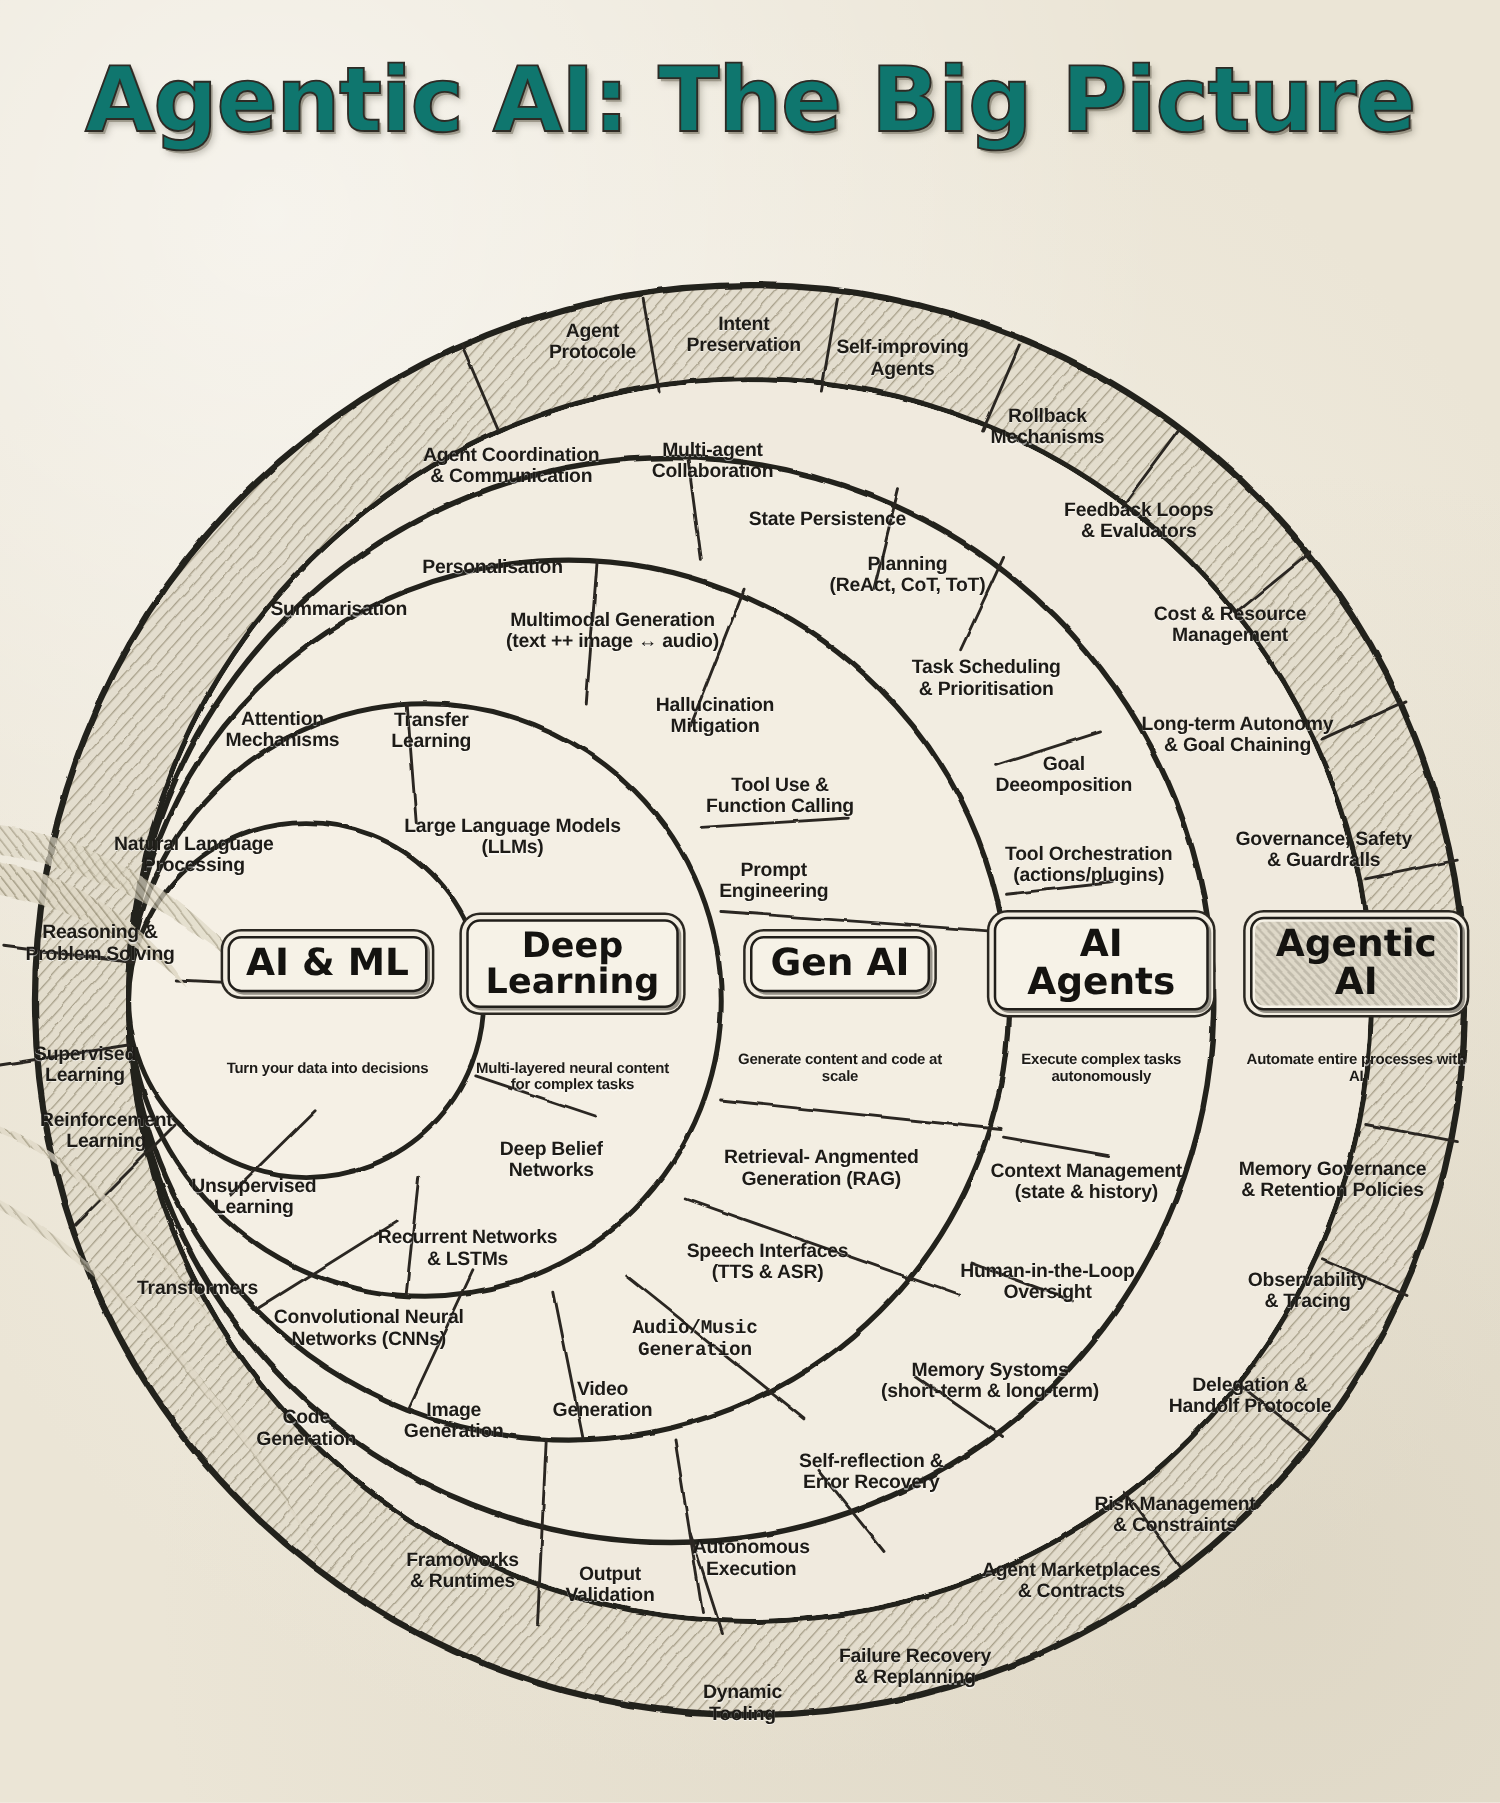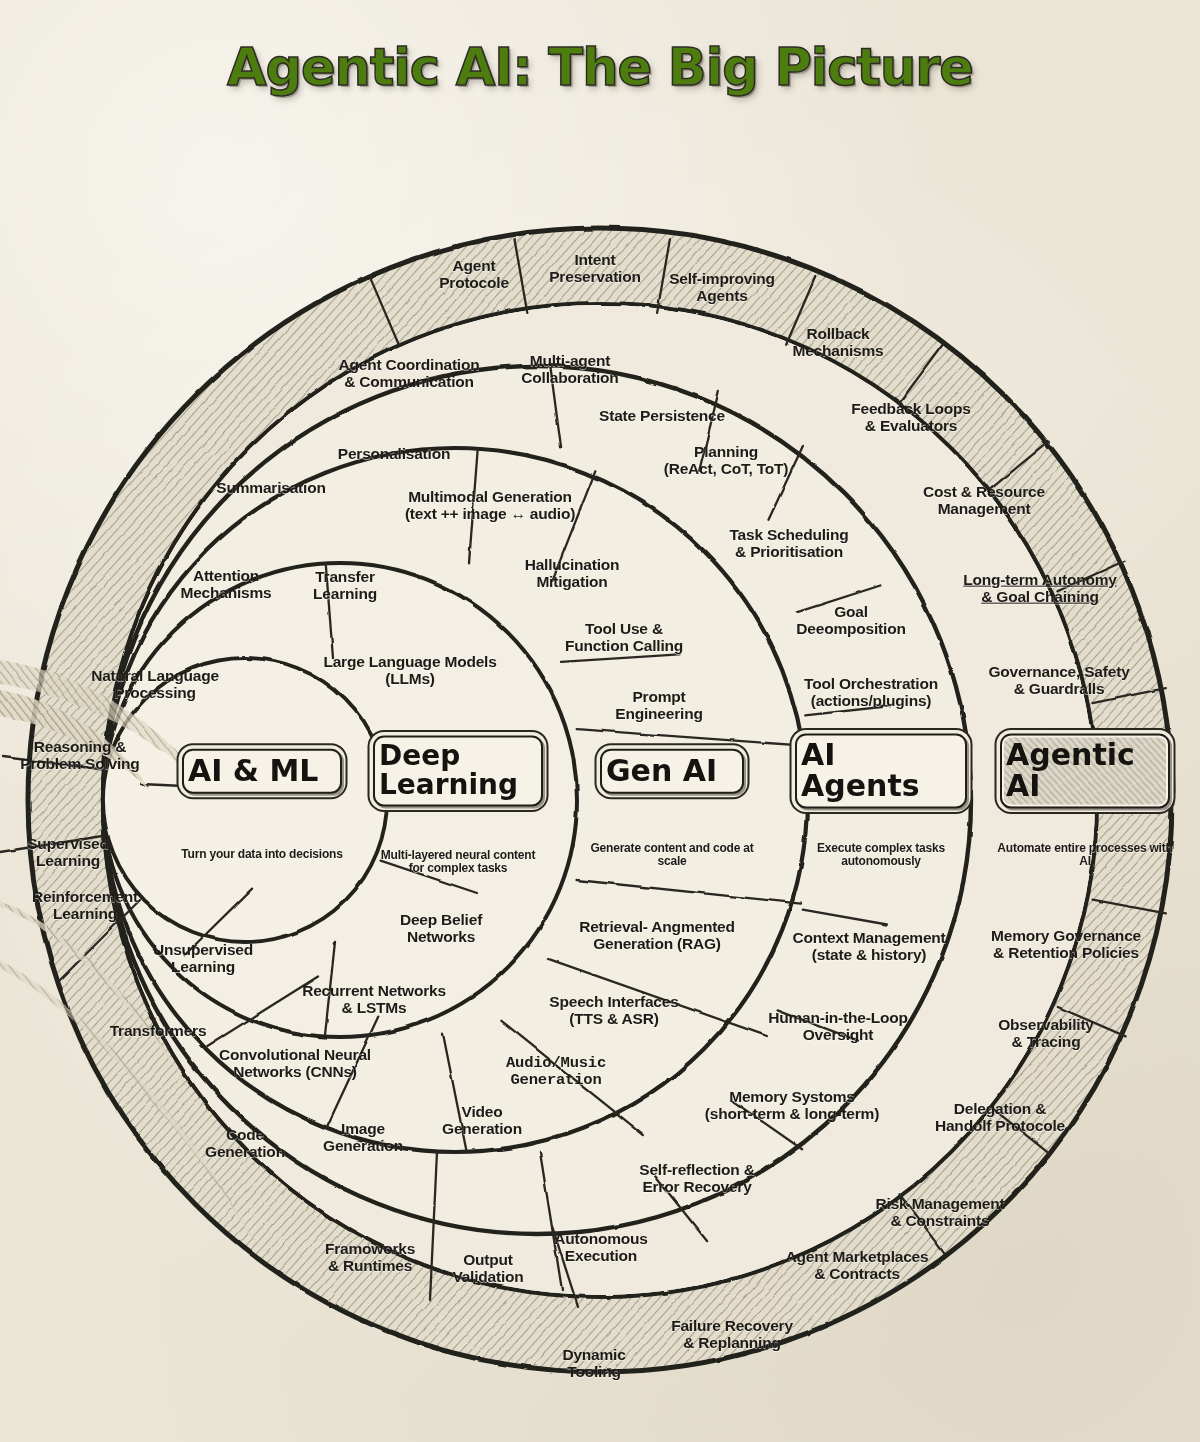--- a/index.html
+++ b/index.html
@@ -16,23 +16,23 @@
       radial-gradient(circle at 18% 12%, rgba(255,255,255,.55), transparent 45%),
       radial-gradient(circle at 85% 88%, rgba(190,180,155,.28), transparent 55%),
       radial-gradient(circle at 50% 50%, rgba(244,240,229,1), rgba(235,229,214,1) 75%);
     pointer-events:none;
   }
   #title{
     position:absolute;left:0;right:0;top:38px;
     text-align:center;
     font-family:"DejaVu Sans","Liberation Sans",sans-serif;
     font-weight:900;
-    font-size:51px;
+    font-size:72px;
     letter-spacing:-1px;
-    color:#4d7c0f;
+    color:#0f766e;
     text-shadow:
       2px 2px 0 rgba(120,114,98,.55),
       -1px -1px 0 rgba(255,255,255,.5),
       3px 4px 6px rgba(90,85,72,.35);
     -webkit-text-stroke:1.5px #2e2b25;
   }
   svg#rings{position:absolute;left:0;top:0;width:1200px;height:1442px;}
   .lbl{
     position:absolute;
     text-align:center;
@@ -48,21 +48,21 @@
   .lbl.wrap{white-space:normal;}
   .s15{font-size:15.5px;}
   .sub{font-size:12px;font-weight:700;}
   
   .pill{
     position:absolute;transform:translate(-50%,-50%);
     border:2.5px solid #201e1a;border-radius:11px;
     background:#f6f2e7;
     box-shadow:2px 2px 0 rgba(60,56,47,.5), inset 0 0 0 2px #f6f2e7, 0 0 0 3.5px #f1ece0, 0 0 0 5.5px #2a2721;
     padding:5px 4px;
-    text-align:left;
+    text-align:center;
     font-weight:900;
     color:#141310;
     line-height:1.02;
     font-family:"DejaVu Sans","Liberation Sans",sans-serif;
   }
   .pill.shaded{
     background:
       repeating-linear-gradient(48deg, rgba(90,85,72,.22) 0 2px, rgba(0,0,0,0) 2px 5px),
       #ded8c8;
   }
@@ -177,21 +177,21 @@
     <path d="M 0,960 C 90,1010 190,1120 260,1250 C 180,1120 80,1010 0,968 Z" fill="url(#hatch2)" opacity=".6"></path>
   </g>
 </svg>
 
 <div class="lbl wrap s15" style="left:474px;top:274px;width:110px;">Agent<br>Protocole</div>
 <div class="lbl wrap s15" style="left:595px;top:268px;width:128px;">Intent<br>Preservation</div>
 <div class="lbl wrap s15" style="left:722px;top:287px;width:140px;">Self-improving<br>Agents</div>
 <div class="lbl wrap s15" style="left:838px;top:342px;width:120px;">Rollback<br>Mechanisms</div>
 <div class="lbl wrap s15" style="left:911px;top:417px;width:152px;">Feedback Loops<br>&amp; Evaluators</div>
 <div class="lbl wrap s15" style="left:984px;top:500px;width:160px;">Cost &amp; Resource<br>Management</div>
-<div class="lbl wrap s15" style="left:1040px;top:588px;width:196px;text-decoration:underline;">Long-term Autonomy<br>&amp; Goal Chaining</div>
+<div class="lbl wrap s15" style="left:990px;top:588px;width:196px;">Long-term Autonomy<br>&amp; Goal Chaining</div>
 <div class="lbl wrap s15" style="left:1059px;top:680px;width:186px;">Governance, Safety<br>&amp; Guardralls</div>
 <div class="lbl wrap s15" style="left:1066px;top:944px;width:192px;">Memory Governance<br>&amp; Retention Policies</div>
 <div class="lbl wrap s15" style="left:1046px;top:1033px;width:150px;">Observability<br>&amp; Tracing</div>
 <div class="lbl wrap s15" style="left:1000px;top:1117px;width:176px;">Delegation &amp;<br>Handolf Protocole</div>
 <div class="lbl wrap s15" style="left:940px;top:1186px;width:180px;margin-top:26px;">Risk Management<br>&amp; Constraints</div>
 <div class="lbl wrap s15" style="left:857px;top:1265px;width:190px;">Agent Marketplaces<br>&amp; Contracts</div>
 
 <div class="lbl wrap s15" style="left:409px;top:373px;width:180px;">Agent Coordination<br>&amp; Communication</div>
 <div class="lbl wrap s15" style="left:570px;top:369px;width:130px;">Multi-agent<br>Collaboration</div>
 <div class="lbl wrap s15" style="left:662px;top:416px;width:164px;">State Persistence</div>
@@ -205,21 +205,21 @@
 <div class="lbl wrap s15" style="left:697px;top:1178px;width:164px;">Self-reflection &amp;<br>Error Recovery</div>
 <div class="lbl wrap s15" style="left:601px;top:1247px;width:124px;">Autonomous<br>Execution</div>
 <div class="lbl wrap s15" style="left:594px;top:1363px;width:110px;">Dynamic<br>Tooling</div>
 <div class="lbl wrap s15" style="left:732px;top:1334px;width:160px;">Failure Recovery<br>&amp; Replanning</div>
 
 <div class="lbl wrap s15" style="left:271px;top:488px;width:140px;">Summarisation</div>
 <div class="lbl wrap s15" style="left:394px;top:454px;width:138px;">Personalisation</div>
 <div class="lbl wrap s15" style="left:490px;top:505px;width:216px;">Multimodal Generation<br>(text ++ image ↔ audio)</div>
 <div class="lbl wrap s15" style="left:572px;top:573px;width:140px;">Hallucination<br>Mitigation</div>
 <div class="lbl wrap s15" style="left:624px;top:637px;width:140px;">Tool Use &amp;<br>Function Calling</div>
-<div class="lbl wrap s15" style="left:659px;top:705px;width:118px;">Prompt<br>Engineering</div>
+<div class="lbl wrap s15" style="left:619px;top:705px;width:118px;">Prompt<br>Engineering</div>
 <div class="lbl wrap s15" style="left:657px;top:935px;width:178px;">Retrieval- Angmented<br>Generation (RAG)</div>
 <div class="lbl wrap s15" style="left:614px;top:1010px;width:160px;">Speech Interfaces<br>(TTS &amp; ASR)</div>
 <div class="lbl wrap s15" style="left:556px;top:1072px;width:120px;font-family:Liberation Mono, monospace;">Audio/Music<br>Generation</div>
 <div class="lbl wrap s15" style="left:482px;top:1120px;width:108px;">Video<br>Generation</div>
 <div class="lbl wrap s15" style="left:363px;top:1137px;width:106px;">Image<br>Generation</div>
 <div class="lbl wrap s15" style="left:245px;top:1143px;width:106px;">Code<br>Generation</div>
 <div class="lbl wrap s15" style="left:370px;top:1257px;width:118px;">Framoworks<br>&amp; Runtimes</div>
 <div class="lbl wrap s15" style="left:488px;top:1268px;width:96px;">Output<br>Validation</div>
 
 <div class="lbl wrap s15" style="left:226px;top:584px;width:124px;">Attention<br>Mechanisms</div>

